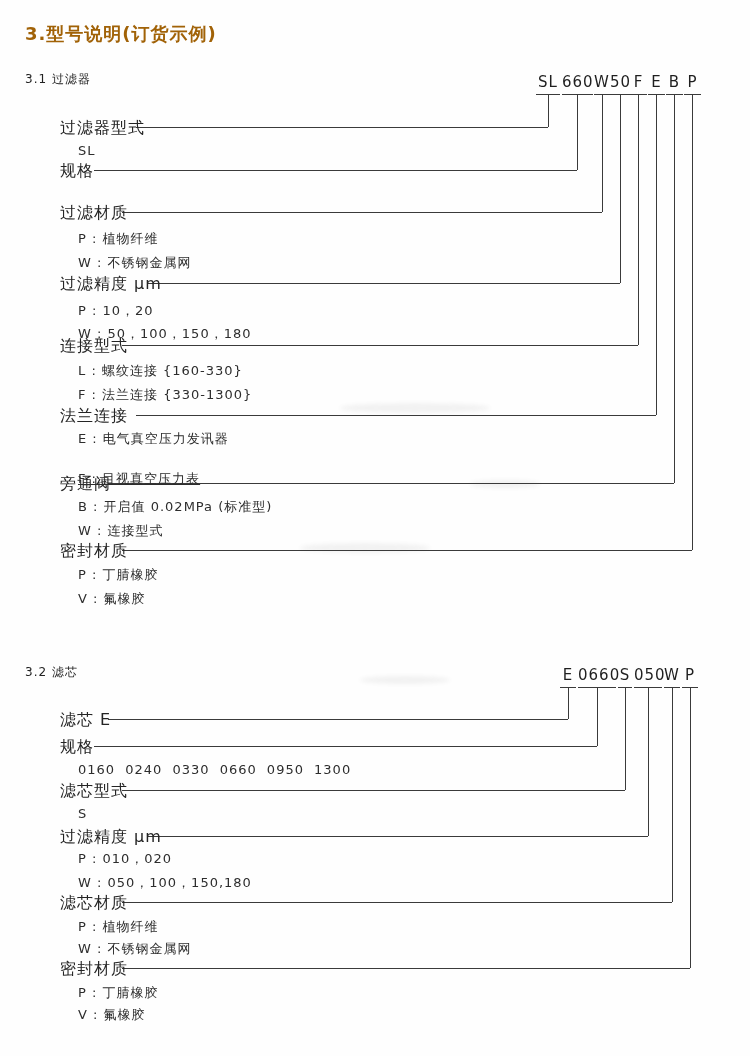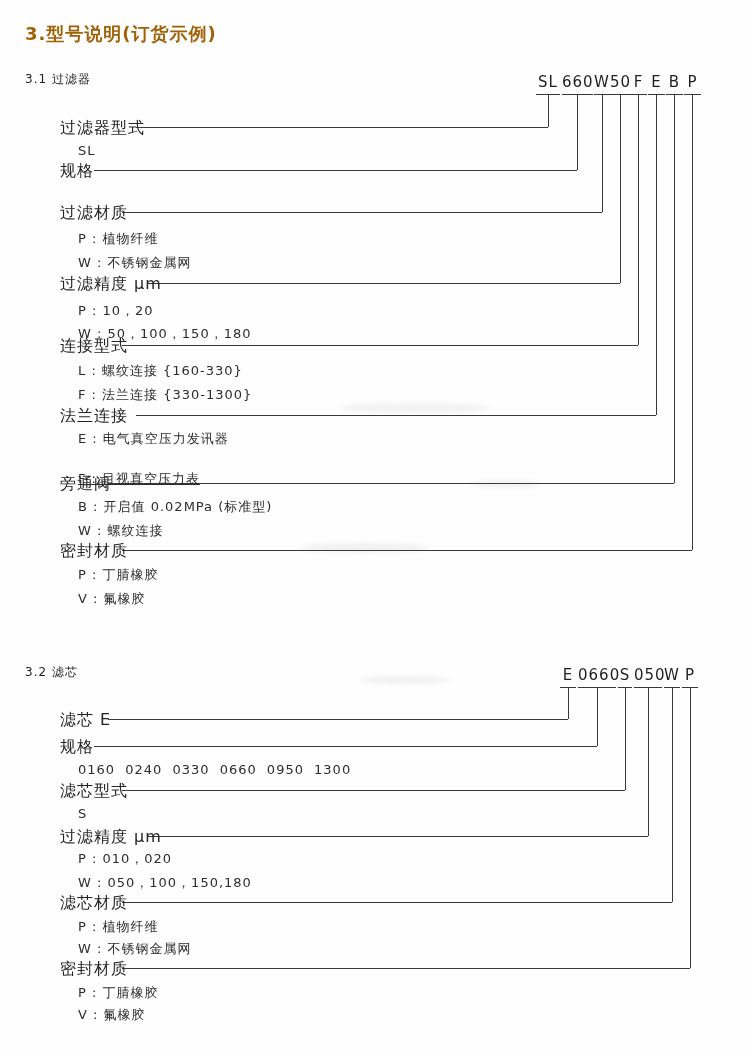--- a/index.html
+++ b/index.html
@@ -122,21 +122,21 @@
   <div class="itm" style="left:78px; top:143px;">SL</div>
   <div class="itm" style="left:78px; top:230px;">P : 植物纤维</div>
   <div class="itm" style="left:78px; top:254px;">W : 不锈钢金属网</div>
   <div class="itm" style="left:78px; top:302px;">P : 10，20</div>
   <div class="itm" style="left:78px; top:325px;">W : 50，100，150，180</div>
   <div class="itm" style="left:78px; top:362px;">L : 螺纹连接 {160-330}</div>
   <div class="itm" style="left:78px; top:386px;">F : 法兰连接 {330-1300}</div>
   <div class="itm" style="left:78px; top:430px;">E : 电气真空压力发讯器</div>
   <div class="itm" style="left:78px; top:470px;text-decoration:underline;">F : 目视真空压力表</div>
   <div class="itm" style="left:78px; top:498px;">B : 开启值 0.02MPa (标准型)</div>
-  <div class="itm" style="left:78px; top:522px;">W : 螺纹连接</div>
+  <div class="itm" style="left:78px; top:522px;">W : 连接型式</div>
   <div class="itm" style="left:78px; top:566px;">P : 丁腈橡胶</div>
   <div class="itm" style="left:78px; top:590px;">V : 氟橡胶</div>
 
   <div class="sechead" style="left:25px; top:664px;">3.2 滤芯</div>
 
   <span class="codeseg" style="left:560px; top:666px; width:16px;">E</span>
   <span class="codeseg" style="left:578px; top:666px; width:38px;">0660</span>
   <span class="codeseg" style="left:618px; top:666px; width:14px;">S</span>
   <span class="codeseg" style="left:634px; top:666px; width:28px;">050</span>
   <span class="codeseg" style="left:664px; top:666px; width:16px;">W</span>

